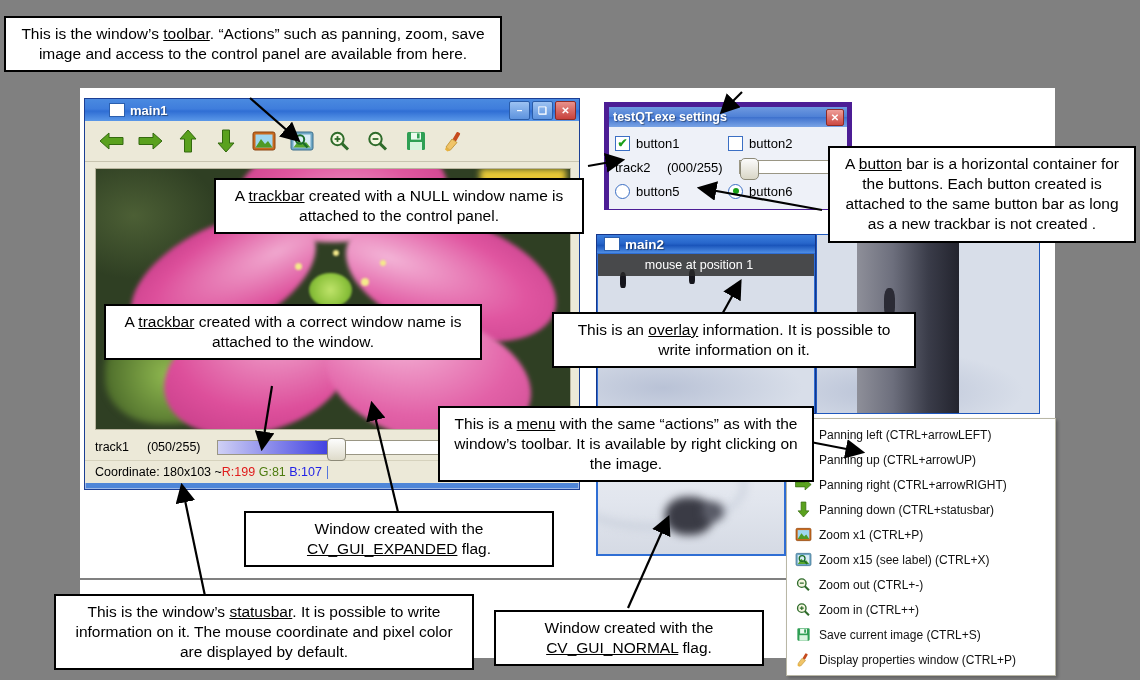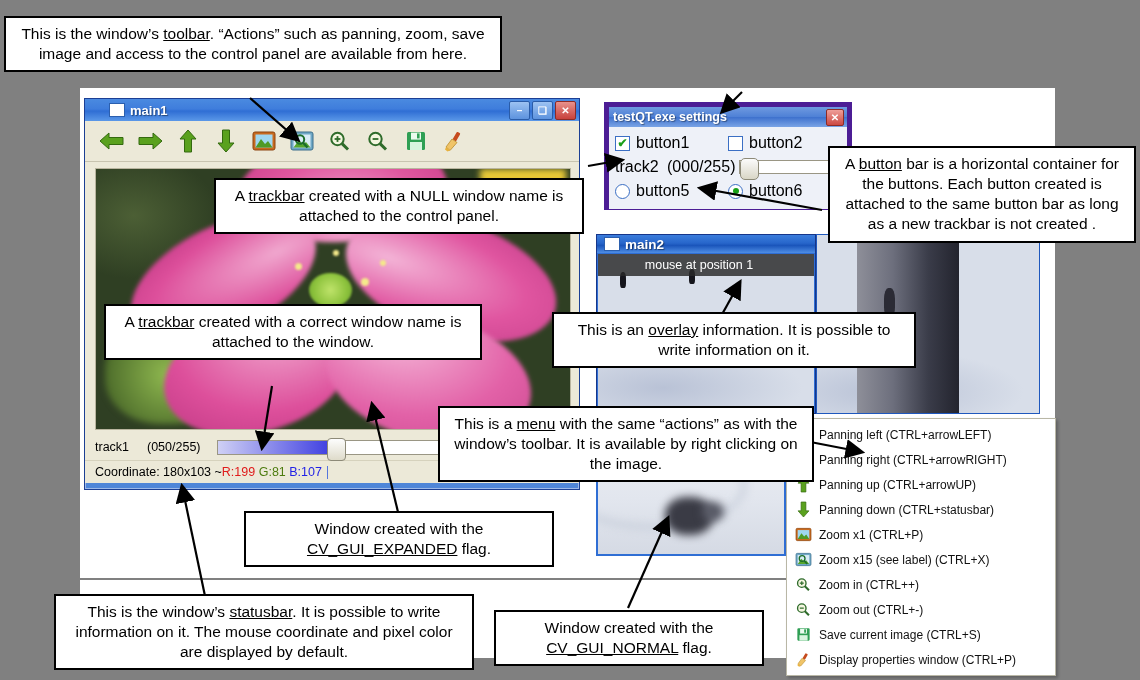--- a/index.html
+++ b/index.html
@@ -139,21 +139,21 @@
   .cp-frame{border:5px solid #4c1d95;background:#e7ecf7;box-sizing:border-box;}
   .cp-title{
     height:20px;display:flex;align-items:center;padding:0 4px;position:relative;
     background:linear-gradient(to bottom,#6f9ae0 0%,#4f81d6 48%,#3f72ce 52%,#7aa4e6 100%);
   }
   .cp-title .t{color:#fff;font-weight:bold;font-size:12.5px;text-shadow:1px 1px 1px rgba(0,0,0,.4);}
   .cp-x{position:absolute;right:3px;top:2px;width:16px;height:15px;border-radius:2px;
     border:1px solid #8d2b26;background:linear-gradient(to bottom,#ef9f9a,#cc4842);
     color:#fff;font-size:10px;font-weight:bold;display:flex;align-items:center;justify-content:center;}
   .cp-body{padding:4px 6px 6px 6px;background:#eef1f8;}
-  .cp-row{display:flex;align-items:center;height:24px;font-size:16px;}
+  .cp-row{display:flex;align-items:center;height:24px;font-size:13px;}
   .chk{width:13px;height:13px;border:1px solid #3b6fc4;background:#fff;margin-right:6px;
     display:flex;align-items:center;justify-content:center;flex:none;}
   .chk.on::after{content:"\2714";color:#1a9e1a;font-size:12px;line-height:1;font-weight:bold;}
   .rad{width:13px;height:13px;border-radius:50%;border:1px solid #3b6fc4;background:#fff;margin-right:6px;flex:none;
     display:flex;align-items:center;justify-content:center;}
   .rad.on::after{content:"";width:6px;height:6px;border-radius:50%;background:#18a018;}
   .cp-slider{flex:1;height:14px;border:1px solid #9a9684;background:#fff;position:relative;box-sizing:border-box;}
   .cp-knob{position:absolute;left:0;top:-3px;width:17px;height:20px;border-radius:5px;
     border:1px solid #8d8a78;background:linear-gradient(to bottom,#fbfbfb,#d9d6c6);}
 
@@ -408,33 +408,33 @@
     <div class="ctx-item">
       <span class="ctx-ico">
         <svg width="18" height="15" viewBox="0 0 26 22">
             <path d="M1 11 L10 3 L10 7.5 L24 7.5 L24 14.5 L10 14.5 L10 19 Z" fill="#5aa11e" stroke="#33690f"></path>
           </svg>
       </span>
       <span class="ctx-label">Panning left (CTRL+arrowLEFT)</span>
     </div>
     <div class="ctx-item">
       <span class="ctx-ico">
+        <svg width="15" height="17" viewBox="0 0 22 24">
+            <path d="M11 1 L3 10 L7.5 10 L7.5 23 L14.5 23 L14.5 10 L19 10 Z" fill="#5aa11e" stroke="#33690f"></path>
+          </svg>
+      </span>
+      <span class="ctx-label">Panning up (CTRL+arrowUP)</span>
+    </div>
+    <div class="ctx-item">
+      <span class="ctx-ico">
         <svg width="18" height="15" viewBox="0 0 26 22">
             <path d="M25 11 L16 3 L16 7.5 L2 7.5 L2 14.5 L16 14.5 L16 19 Z" fill="#5aa11e" stroke="#33690f"></path>
           </svg>
       </span>
       <span class="ctx-label">Panning right (CTRL+arrowRIGHT)</span>
-    </div>
-    <div class="ctx-item">
-      <span class="ctx-ico">
-        <svg width="15" height="17" viewBox="0 0 22 24">
-            <path d="M11 1 L3 10 L7.5 10 L7.5 23 L14.5 23 L14.5 10 L19 10 Z" fill="#5aa11e" stroke="#33690f"></path>
-          </svg>
-      </span>
-      <span class="ctx-label">Panning up (CTRL+arrowUP)</span>
     </div>
     <div class="ctx-item">
       <span class="ctx-ico">
         <svg width="15" height="17" viewBox="0 0 22 24">
             <path d="M11 23 L3 14 L7.5 14 L7.5 1 L14.5 1 L14.5 14 L19 14 Z" fill="#5aa11e" stroke="#33690f"></path>
           </svg>
       </span>
       <span class="ctx-label">Panning down (CTRL+statusbar)</span>
     </div>
     <div class="ctx-item">
@@ -457,35 +457,35 @@
           <line x1="13" y1="12.6" x2="17.5" y2="17.5" stroke="#1c6e2a" stroke-width="2.4"></line>
         </svg>
       </span>
       <span class="ctx-label">Zoom x15 (see label) (CTRL+X)</span>
     </div>
     <div class="ctx-item">
       <span class="ctx-ico">
         <svg width="17" height="15" viewBox="0 0 24 22">
           <circle cx="9.5" cy="9" r="6.2" fill="#f4f6e0" stroke="#2e6b2a" stroke-width="2"></circle>
           <line x1="6.6" y1="9" x2="12.4" y2="9" stroke="#2e6b2a" stroke-width="1.8"></line>
+          <line x1="14" y1="13.6" x2="20" y2="19.5" stroke="#2e6b2a" stroke-width="3"></line>
+        </svg>
+      </span>
+      <span class="ctx-label">Zoom out (CTRL+-)</span>
+    </div>
+    <div class="ctx-item">
+      <span class="ctx-ico">
+        <svg width="17" height="15" viewBox="0 0 24 22">
+          <circle cx="9.5" cy="9" r="6.2" fill="#f4f6e0" stroke="#2e6b2a" stroke-width="2"></circle>
+          <line x1="6.6" y1="9" x2="12.4" y2="9" stroke="#2e6b2a" stroke-width="1.8"></line>
           <line x1="9.5" y1="6.1" x2="9.5" y2="11.9" stroke="#2e6b2a" stroke-width="1.8"></line>
           <line x1="14" y1="13.6" x2="20" y2="19.5" stroke="#2e6b2a" stroke-width="3"></line>
         </svg>
       </span>
       <span class="ctx-label">Zoom in (CTRL++)</span>
-    </div>
-    <div class="ctx-item">
-      <span class="ctx-ico">
-        <svg width="17" height="15" viewBox="0 0 24 22">
-          <circle cx="9.5" cy="9" r="6.2" fill="#f4f6e0" stroke="#2e6b2a" stroke-width="2"></circle>
-          <line x1="6.6" y1="9" x2="12.4" y2="9" stroke="#2e6b2a" stroke-width="1.8"></line>
-          <line x1="14" y1="13.6" x2="20" y2="19.5" stroke="#2e6b2a" stroke-width="3"></line>
-        </svg>
-      </span>
-      <span class="ctx-label">Zoom out (CTRL+-)</span>
     </div>
     <div class="ctx-item">
       <span class="ctx-ico">
         <svg width="15" height="15" viewBox="0 0 22 22">
           <rect x="2" y="2" width="18" height="18" rx="1.5" fill="#2f9f54"></rect>
           <rect x="6" y="2.6" width="10" height="7" fill="#eafbee"></rect>
           <rect x="12" y="3.4" width="2.6" height="5" fill="#2f9f54"></rect>
           <rect x="5" y="12" width="12" height="8" fill="#d8f5df"></rect>
         </svg>
       </span>

